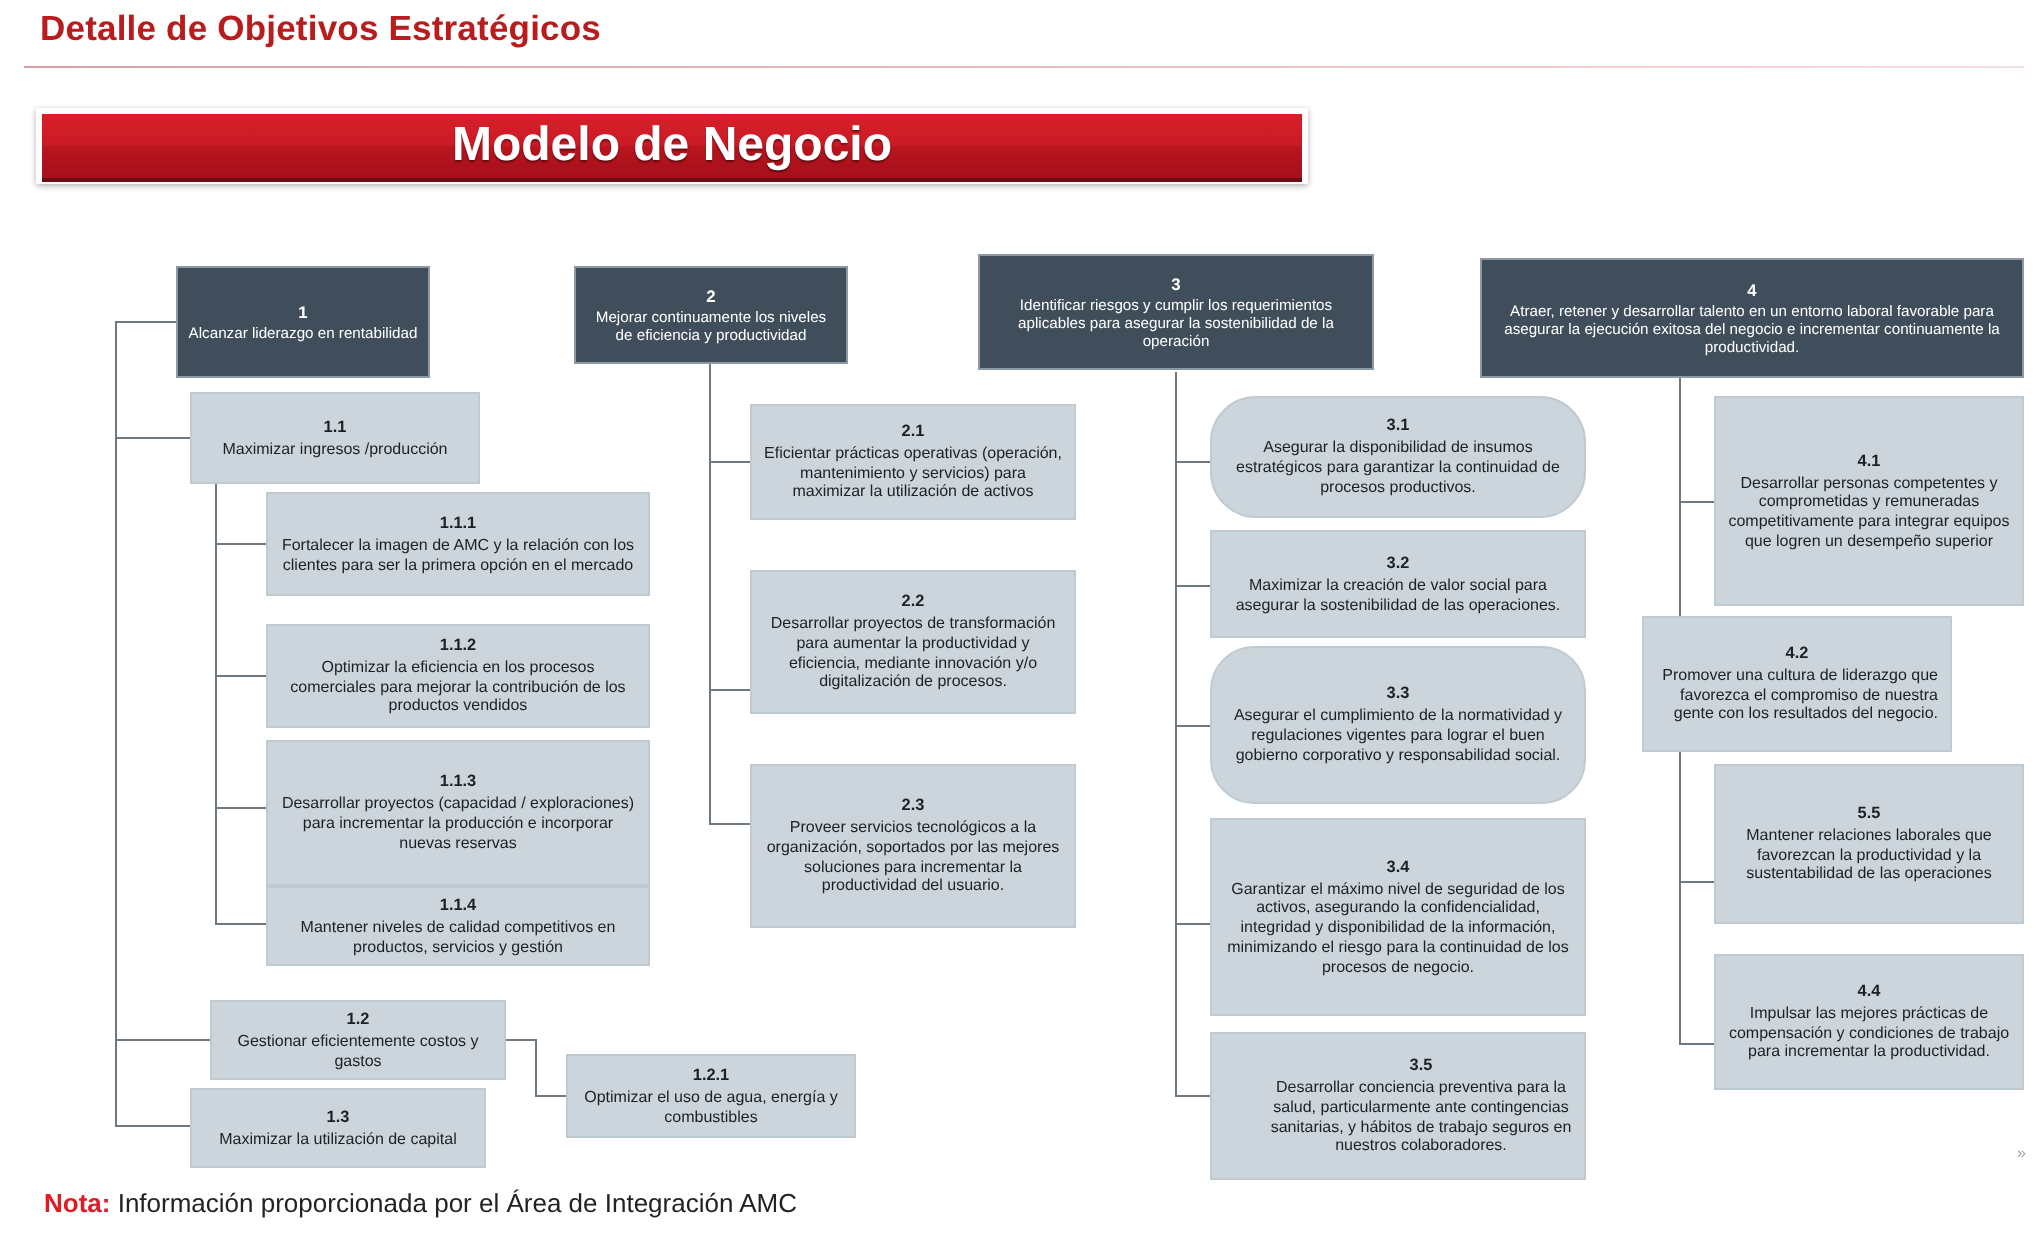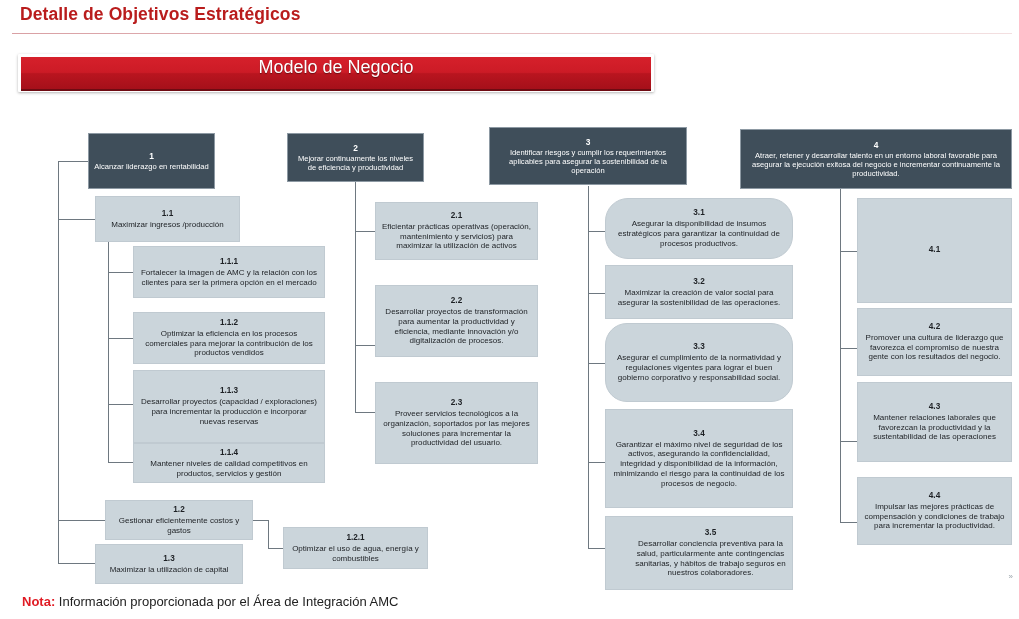--- a/index.html
+++ b/index.html
@@ -24,22 +24,22 @@
   #banner-shadow{
     position:absolute;left:18px;top:54px;width:636px;height:38px;
     background:#ffffff;
     box-shadow:0 1px 3px rgba(0,0,0,.30);
     border-radius:1px;
   }
   #banner{
     position:absolute;left:21px;top:57px;width:630px;height:32px;
     background:linear-gradient(to bottom,#d6202b 0%,#cc1b26 48%,#b9151f 52%,#a5101a 100%);
     border-bottom:2px solid #6e0b12;
-    display:flex;align-items:flex-start;justify-content:center;
-    color:#ffffff;font-size:18px;font-weight:normal;
+    display:flex;align-items:center;justify-content:center;
+    color:#ffffff;font-size:24px;font-weight:bold;
     text-shadow:0 1px 1px rgba(0,0,0,.45);
   }
   
   #diagram{position:absolute;left:0;top:0;width:1019px;height:619px;}
   #connectors{position:absolute;left:0;top:0;width:1019px;height:619px;pointer-events:none;}
   .node{
     position:absolute;box-sizing:border-box;
     display:flex;flex-direction:column;align-items:center;justify-content:center;
     text-align:center;line-height:1.22;
   }
@@ -211,29 +211,30 @@
     <span class="txt">Desarrollar conciencia preventiva para la salud, particularmente ante contingencias sanitarias, y hábitos de trabajo seguros en nuestros colaboradores.</span>
   </div>
 
   <div class="node top" style="left:740px;top:129px;width:272px;height:60px;">
     <span class="num">4</span>
     <span class="txt">Atraer, retener y desarrollar talento en un entorno laboral favorable para asegurar la ejecución exitosa del negocio e incrementar continuamente la productividad.</span>
   </div>
 
   <div class="node sub" style="left:857px;top:198px;width:155px;height:105px;">
     <span class="num">4.1</span>
-  </div>
-
-  <div class="node sub" style="left:857px;top:308px;width:155px;height:68px;">
+    <span class="txt">Desarrollar personas competentes y comprometidas y remuneradas competitivamente para integrar equipos que logren un desempeño superior</span>
+  </div>
+
+  <div class="node sub" style="left:821px;top:308px;width:155px;height:68px;text-align:right;">
     <span class="num">4.2</span>
     <span class="txt">Promover una cultura de liderazgo que favorezca el compromiso de nuestra  gente con los resultados del  negocio.</span>
   </div>
 
   <div class="node sub" style="left:857px;top:382px;width:155px;height:80px;">
-    <span class="num">4.3</span>
+    <span class="num">5.5</span>
     <span class="txt">Mantener relaciones laborales que favorezcan la productividad y la sustentabilidad de las operaciones</span>
   </div>
 
   <div class="node sub" style="left:857px;top:477px;width:155px;height:68px;">
     <span class="num">4.4</span>
     <span class="txt">Impulsar las mejores prácticas de compensación y condiciones de trabajo para incrementar la productividad.</span>
   </div>
 
 </div>
 

